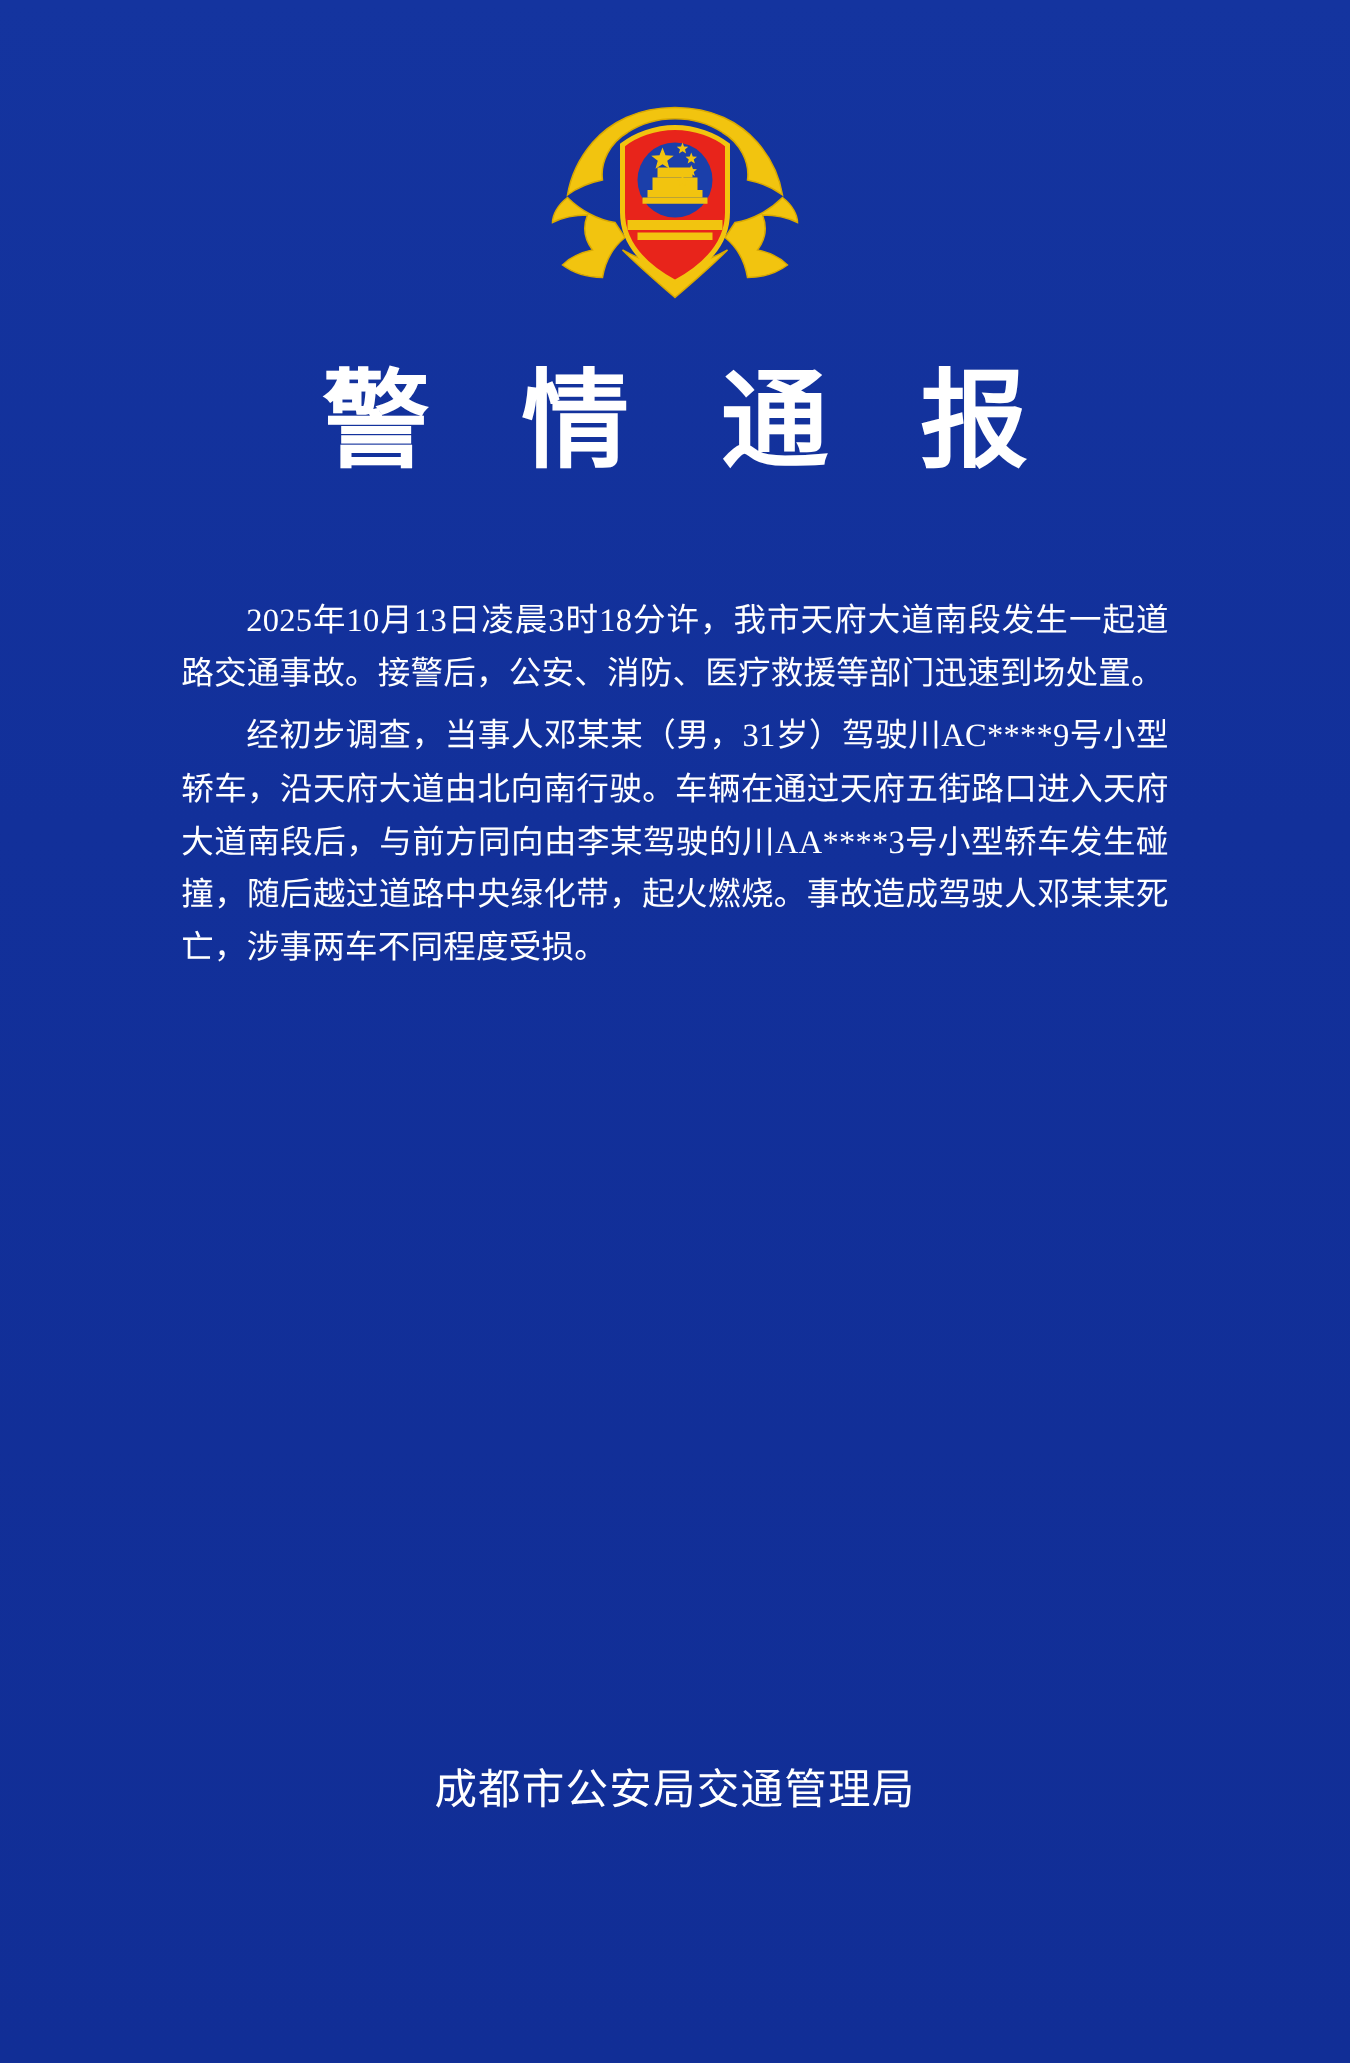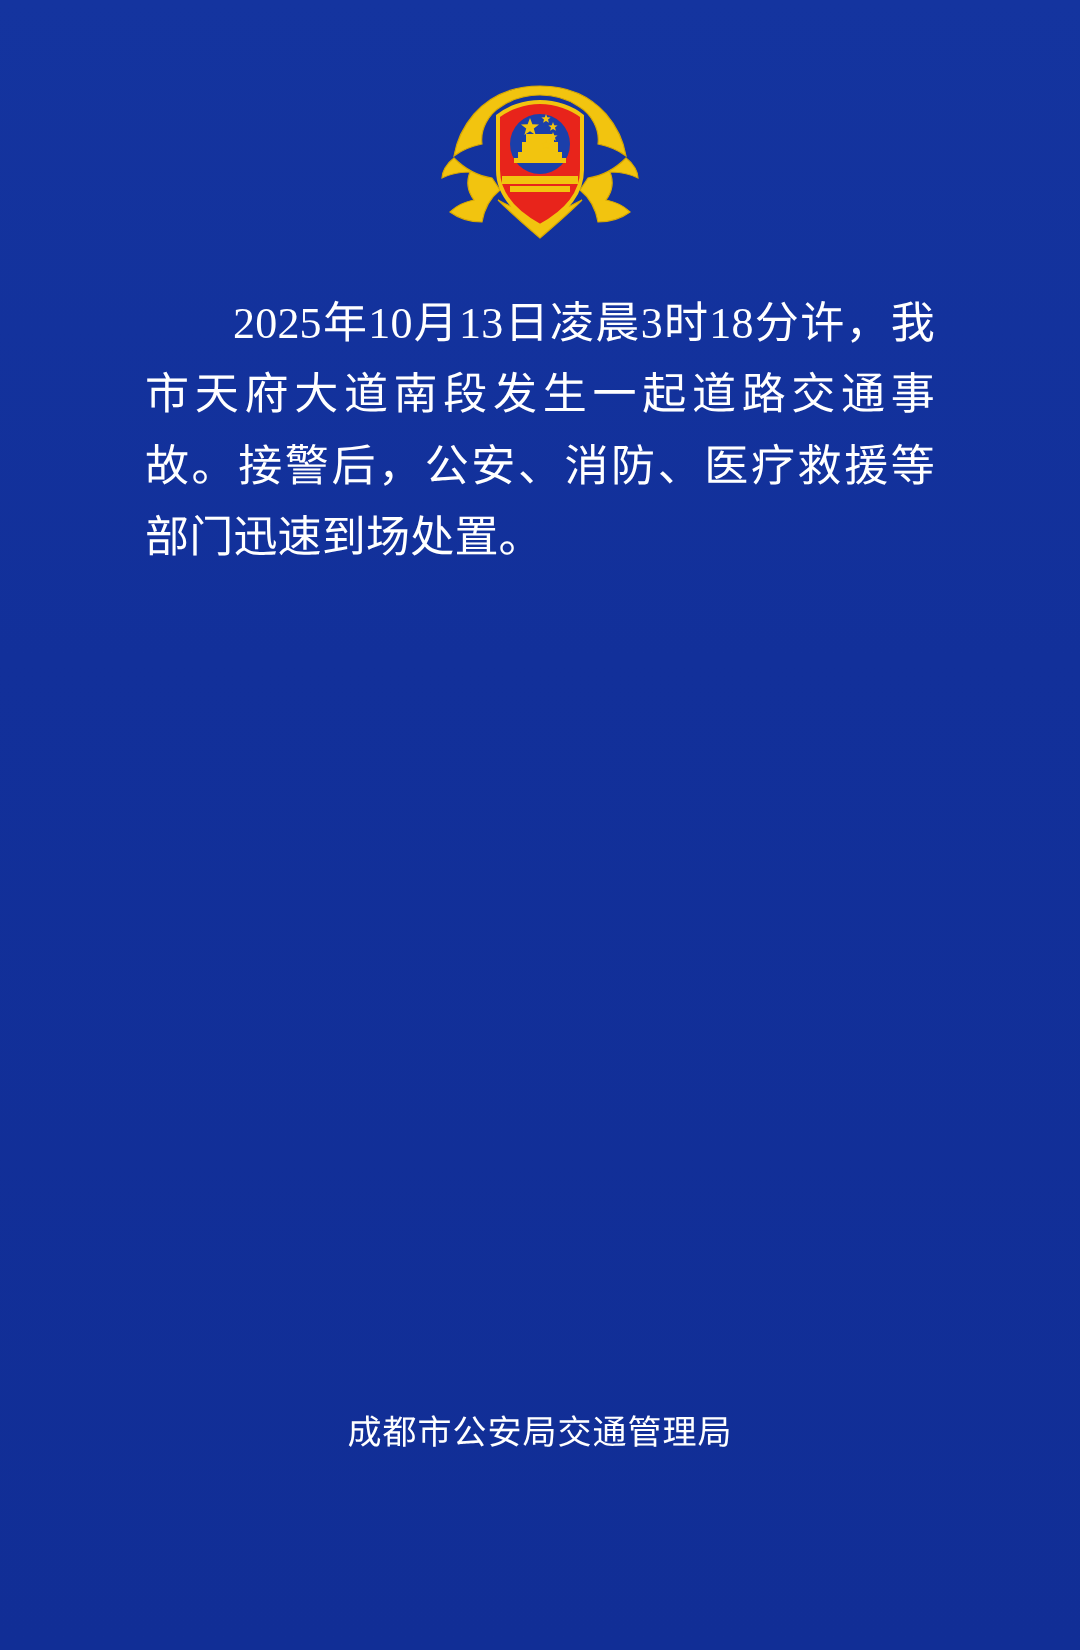--- a/index.html
+++ b/index.html
@@ -49,21 +49,21 @@
     font-family: "Liberation Serif", "DejaVu Serif", serif;
     color: #ffffff;
     text-align: center;
     white-space: nowrap;
   }
 
   
   .body-text {
     margin-top: 34px;
     width: 790px;
-    font-size: 44px;
+    font-size: 26px;
     line-height: 1.62;
     text-align: justify;
     text-justify: inter-ideograph;
     color: #ffffff;
     letter-spacing: 0.2px;
   }
   .body-text p {
     margin: 0 0 8px 0;
     text-indent: 2em;
   }
@@ -115,22 +115,24 @@
         <polygon points="113,44 114.2,47.2 117.6,47.4 115,49.5 115.9,52.8 113,50.9 110.1,52.8 111,49.5 108.4,47.4 111.8,47.2"></polygon>
         <polygon points="113,54 114.2,57.2 117.6,57.4 115,59.5 115.9,62.8 113,60.9 110.1,62.8 111,59.5 108.4,57.4 111.8,57.2"></polygon>
         <polygon points="106,62 107.2,65.2 110.6,65.4 108,67.5 108.9,70.8 106,68.9 103.1,70.8 104,67.5 101.4,65.4 104.8,65.2"></polygon>
       </g>
 
       <rect x="62" y="98" width="76" height="8" fill="#f2c40f"></rect>
       <rect x="70" y="108" width="60" height="6" fill="#f2c40f"></rect>
     </svg>
   </div>
 
+  <h1 class="title">警 情 通 报</h1>
 
   <div class="body-text">
     <p>2025年10月13日凌晨3时18分许，我市天府大道南段发生一起道路交通事故。接警后，公安、消防、医疗救援等部门迅速到场处置。</p>
+    <p>经初步调查，当事人邓某某（男，31岁）驾驶川AC****9号小型轿车，沿天府大道由北向南行驶。车辆在通过天府五街路口进入天府大道南段后，与前方同向由李某驾驶的川AA****3号小型轿车发生碰撞，随后越过道路中央绿化带，起火燃烧。事故造成驾驶人邓某某死亡，涉事两车不同程度受损。</p>
   </div>
 
   <div class="signature">
     <div>成都市公安局交通管理局</div>
   </div>
 
 </div>
 
 </body></html>

